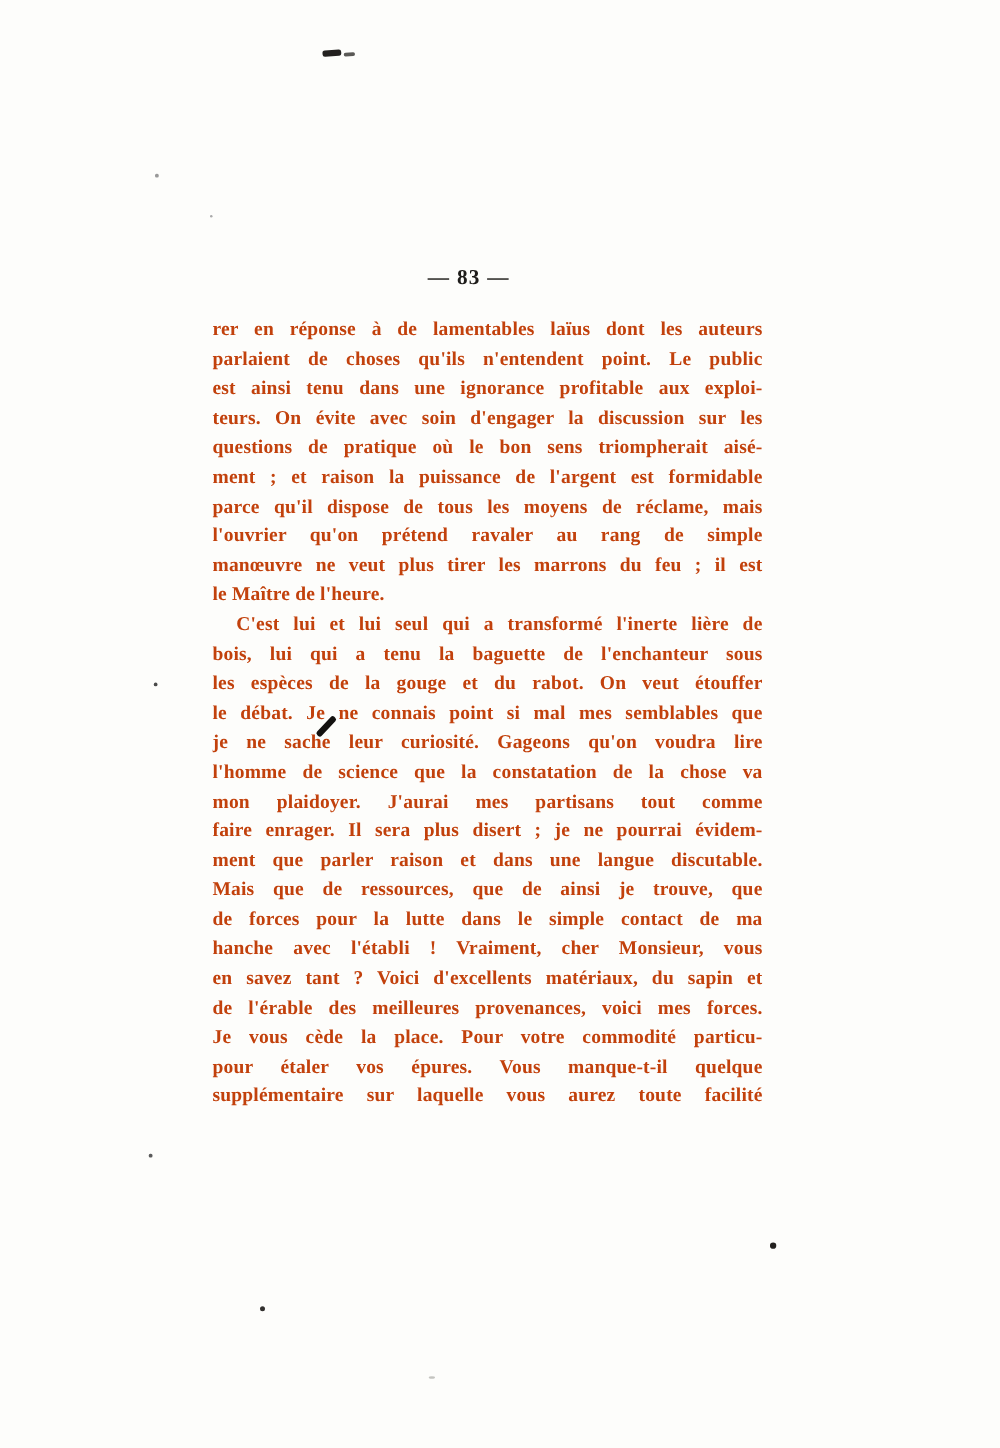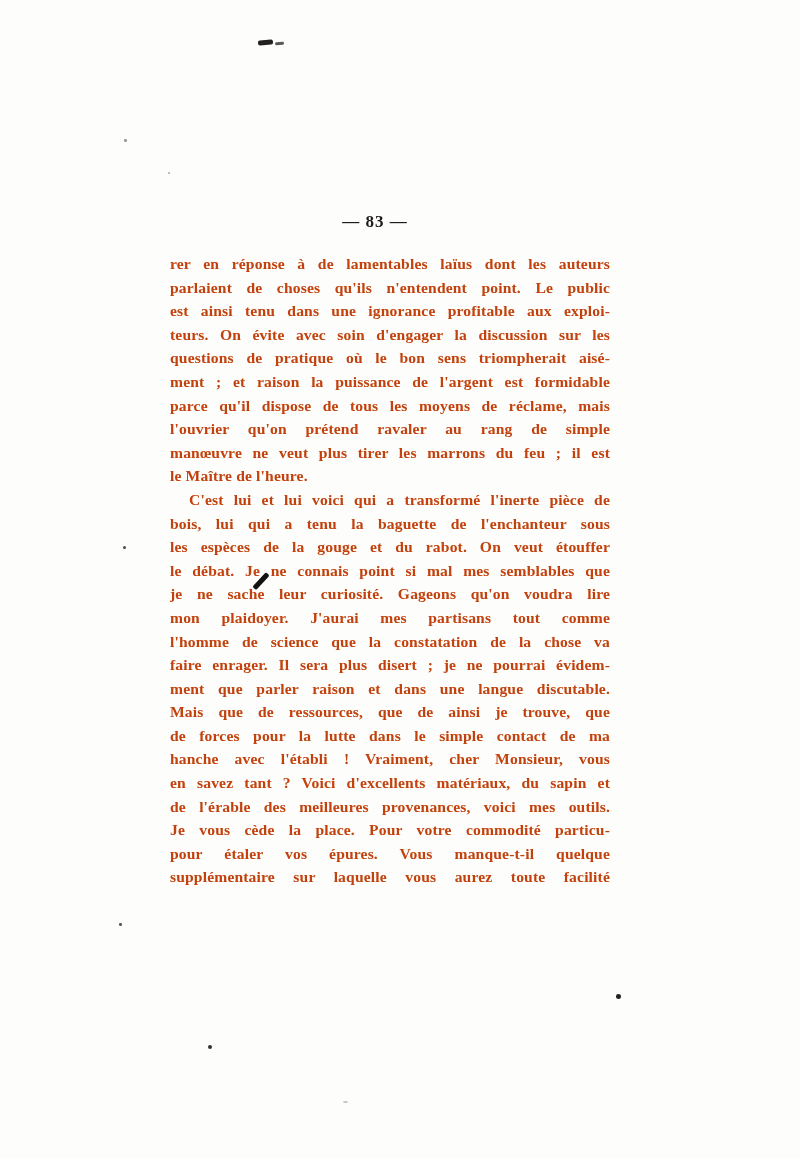--- a/index.html
+++ b/index.html
@@ -94,34 +94,34 @@
         <div class="line">est ainsi tenu dans une ignorance profitable aux exploi-</div>
         <div class="line">teurs. On évite avec soin d'engager la discussion sur les</div>
         <div class="line">questions de pratique où le bon sens triompherait aisé-</div>
         <div class="line">ment ; et raison la puissance de l'argent est formidable</div>
         <div class="line">parce qu'il dispose de tous les moyens de réclame, mais</div>
         <div class="line">l'ouvrier qu'on prétend ravaler au rang de simple</div>
         <div class="line">manœuvre ne veut plus tirer les marrons du feu ; il est</div>
         <div class="line">le Maître de l'heure.</div>
       </div>
     <div class="para para-2">
-        <div class="line">C'est lui et lui voici qui a transformé l'inerte pièce de</div>
+        <div class="line">C'est lui et lui seul qui a transformé l'inerte lière de</div>
         <div class="line">bois, lui qui a tenu la baguette de l'enchanteur sous</div>
         <div class="line">les espèces de la gouge et du rabot. On veut étouffer</div>
         <div class="line">le débat. Je ne connais point si mal mes semblables que</div>
         <div class="line">je ne sache leur curiosité. Gageons qu'on voudra lire</div>
+        <div class="line">l'homme de science que la constatation de la chose va</div>
         <div class="line">mon plaidoyer. J'aurai mes partisans tout comme</div>
-        <div class="line">l'homme de science que la constatation de la chose va</div>
         <div class="line">faire enrager. Il sera plus disert ; je ne pourrai évidem-</div>
         <div class="line">ment que parler raison et dans une langue discutable.</div>
         <div class="line">Mais que de ressources, que de ainsi je trouve, que</div>
         <div class="line">de forces pour la lutte dans le simple contact de ma</div>
         <div class="line">hanche avec l'établi ! Vraiment, cher Monsieur, vous</div>
         <div class="line">en savez tant ? Voici d'excellents matériaux, du sapin et</div>
-        <div class="line">de l'érable des meilleures provenances, voici mes outils.</div>
+        <div class="line">de l'érable des meilleures provenances, voici mes forces.</div>
         <div class="line">Je vous cède la place. Pour votre commodité particu-</div>
         <div class="line">pour étaler vos épures. Vous manque-t-il quelque</div>
         <div class="line">supplémentaire sur laquelle vous aurez toute facilité</div>
       </div>
   </div>
 
   <div class="ink-stroke"></div>
 
   <div class="speck" style="left:123px; top:546px; width:3px; height:3px; background:#4a4a4a;"></div>
   <div class="speck" style="left:119px; top:923px; width:2.5px; height:2.5px; background:#5a5a5a;"></div>

